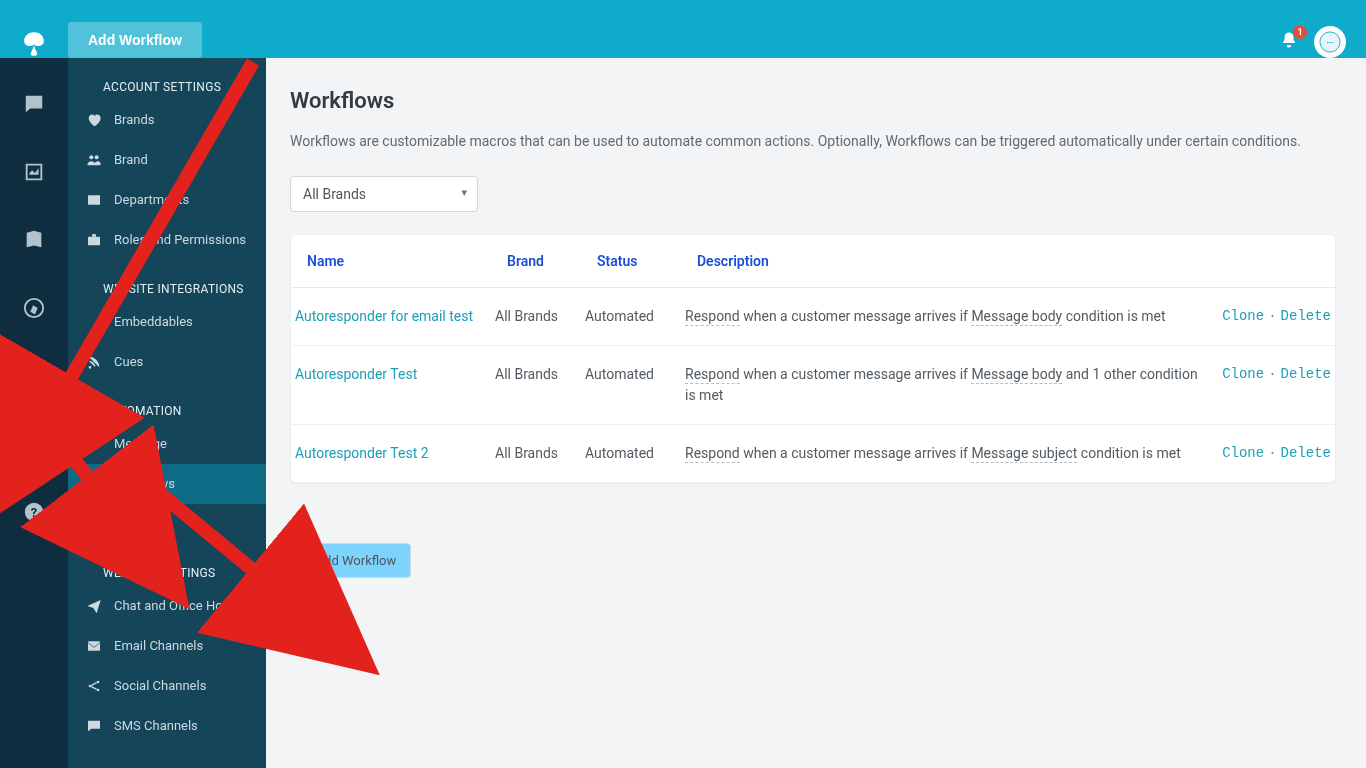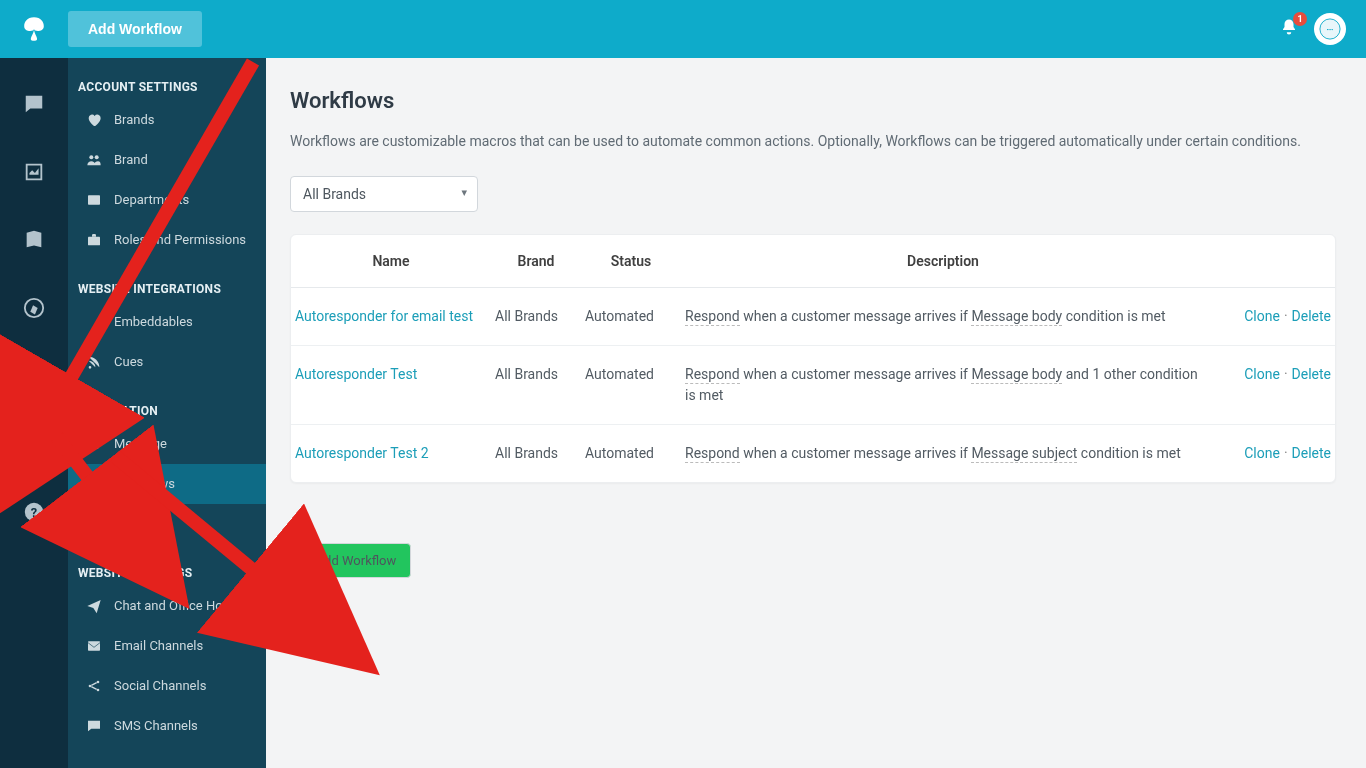--- a/index.html
+++ b/index.html
@@ -1,52 +1,52 @@
 <!DOCTYPE html>
 <html><head>
   <meta charset="utf-8">
   <style>
     * { margin: 0; padding: 0; box-sizing: border-box; }
     body { font-family: -apple-system, BlinkMacSystemFont, "Segoe UI", Roboto, sans-serif; width: 1366px; height: 768px; overflow: hidden; position: relative;}
-    .top-header { height: 58px; background: #0eabca; display: flex; align-items: center; padding: 0 20px; position: relative; z-index: 50;}
+    .top-header { height: 58px; background: #0eabca; display: flex; align-items: flex-end; padding: 0 20px; position: relative; z-index: 50;}
     .logo-box { width: 68px; display:flex; align-items:center; justify-content:center; margin-left:-20px;}
     .logo-s { width: 28px; height: 28px; }
     .add-workflow-btn { background: #50c2da; color: #fff; font-size: 14px; font-weight: 600; border: none; padding: 10px 20px; border-radius:3px; cursor: pointer; margin-left: 0; }
     .header-right { margin-left:auto; display:flex; align-items:center; gap:16px; }
     .notif-wrap { position: relative; }
     .notif-icon { width:18px; height:18px; }
     .notif-badge { position:absolute; top:-6px; right:-9px; background:#e74c3c; color:#fff; font-size:9px; font-weight:700; border-radius:50%; width:14px; height:14px; display:flex; align-items:center; justify-content:center;}
     .avatar-circle { width:32px; height:32px; border-radius:50%; background:#fff; display:flex; align-items:center; justify-content:center; }
     .main-layout { display:flex; height: calc(768px - 58px); }
     .icon-rail { width: 68px; background:#0e2e3f; display:flex; flex-direction:column; align-items:center; padding-top:26px; gap:28px;}
     .rail-item { width:68px; height:40px; display:flex; align-items:center; justify-content:center; cursor:pointer; }
     .rail-icon { width:22px; height:22px; fill:#b3c3cc;}
     .rail-item.active .rail-icon{ fill:#0eabca; }
     .sub-sidebar { width: 198px; background:#144559; color:#9bb2bd; overflow-y:auto; }
-    .section-title { font-size:12px; font-weight:700; letter-spacing:0.3px; color:#e5eff3; padding: 22px 18px 6px 10px;}
+    .section-title { font-size:12px; font-weight:400; letter-spacing:0.3px; color:#e5eff3; padding: 22px 18px 6px 35px;}
     .nav-item { display:flex; align-items:flex-start; gap:12px; padding:12px 18px; font-size:13px; color:#cdd9de; cursor:pointer; }
     .nav-item.active { background:#0e6b86;}
     .nav-icon { width:16px; height:16px; flex-shrink:0; fill:#cdd9de;}
     .content { flex:1; background:#f3f4f5; padding: 30px 30px 30px 24px; overflow-y:auto; }
     .page-title { font-size:22px; color:#2f3b46; font-weight:600; margin-bottom: 18px;}
     .intro-text { font-size:14px; color:#606b74; line-height:1.5; margin-bottom: 24px; max-width: 1060px;}
     .intro-example { font-size:14px; color:#606b74; line-height:1.5; margin-bottom: 24px; max-width: 1060px;}
     .intro-example b { color:#454f58; font-weight:600;}
     .brand-select { display:inline-block; background:#fff; border:1px solid #d2d7dc; border-radius:4px; padding:9px 36px 9px 12px; font-size:14px; color:#4d565e; position:relative; margin-bottom:22px; cursor:pointer; min-width:188px; }
     .brand-select::after{ content:"▾"; position:absolute; right:10px; top:9px; font-size:11px; color:#6d767e;}
     .table-card { background:#fff; border-radius:6px; box-shadow: 0 1px 2px rgba(0,0,0,0.04); border:1px solid #eceef0;}
     table { width:100%; border-collapse: collapse; }
-    thead th { text-align:center; font-size:14px; font-weight:600; color:#404040; padding: 18px 16px; border-bottom:1px solid #e6e9ec;margin-left:44px;}
+    thead th { text-align:left; font-size:14px; font-weight:600; color:#1d4ed8; padding: 18px 16px; border-bottom:1px solid #e6e9ec;margin-left:44px;}
     tbody td { font-size:14px; color:#525b63; padding: 18px 4px; border-bottom:1px solid #edf0f2; vertical-align: top; line-height:1.5;}
     tbody tr:last-child td { border-bottom:none;}
     .link { color:#1c9eb8; cursor:pointer; }
     .underline-dashed{ border-bottom:1px dashed #bbb; padding-bottom:1px; cursor:default;}
-    .row-actions { white-space:nowrap; text-align:right;}
+    .row-actions { white-space:nowrap; text-align:right;font-family:Liberation Mono, monospace;}
     .dot-sep{ color:#888; padding:0 4px;}
-    .add-bottom-btn { margin-top:60px; display:inline-block; background:#22c55e; border:1px solid #d3d7db; border-radius:4px; padding:9px 14px; font-size:13px; color:#4e565d; cursor:pointer;}
+    .add-bottom-btn { margin-top:60px; display:inline-block; background:#7dd3fc; border:1px solid #d3d7db; border-radius:4px; padding:9px 14px; font-size:13px; color:#4e565d; cursor:pointer;}
     .arrow-overlay { position:absolute; top:0; left:0; width:1366px; height:768px; pointer-events:none; z-index:100;}
   </style>
 </head>
 <body>
 
 <div class="top-header">
   <div class="logo-box">
     <svg class="logo-s" viewBox="0 0 100 100">
       <path d="M 50 8 C 25 8 15 25 15 40 C 15 62 50 60 50 50 C 50 60 85 62 85 40 C 85 25 75 8 50 8 Z M 50 50 C 50 70 25 92 50 92 C 75 92 50 70 50 50 Z" fill="#fff"></path>
     </svg>

